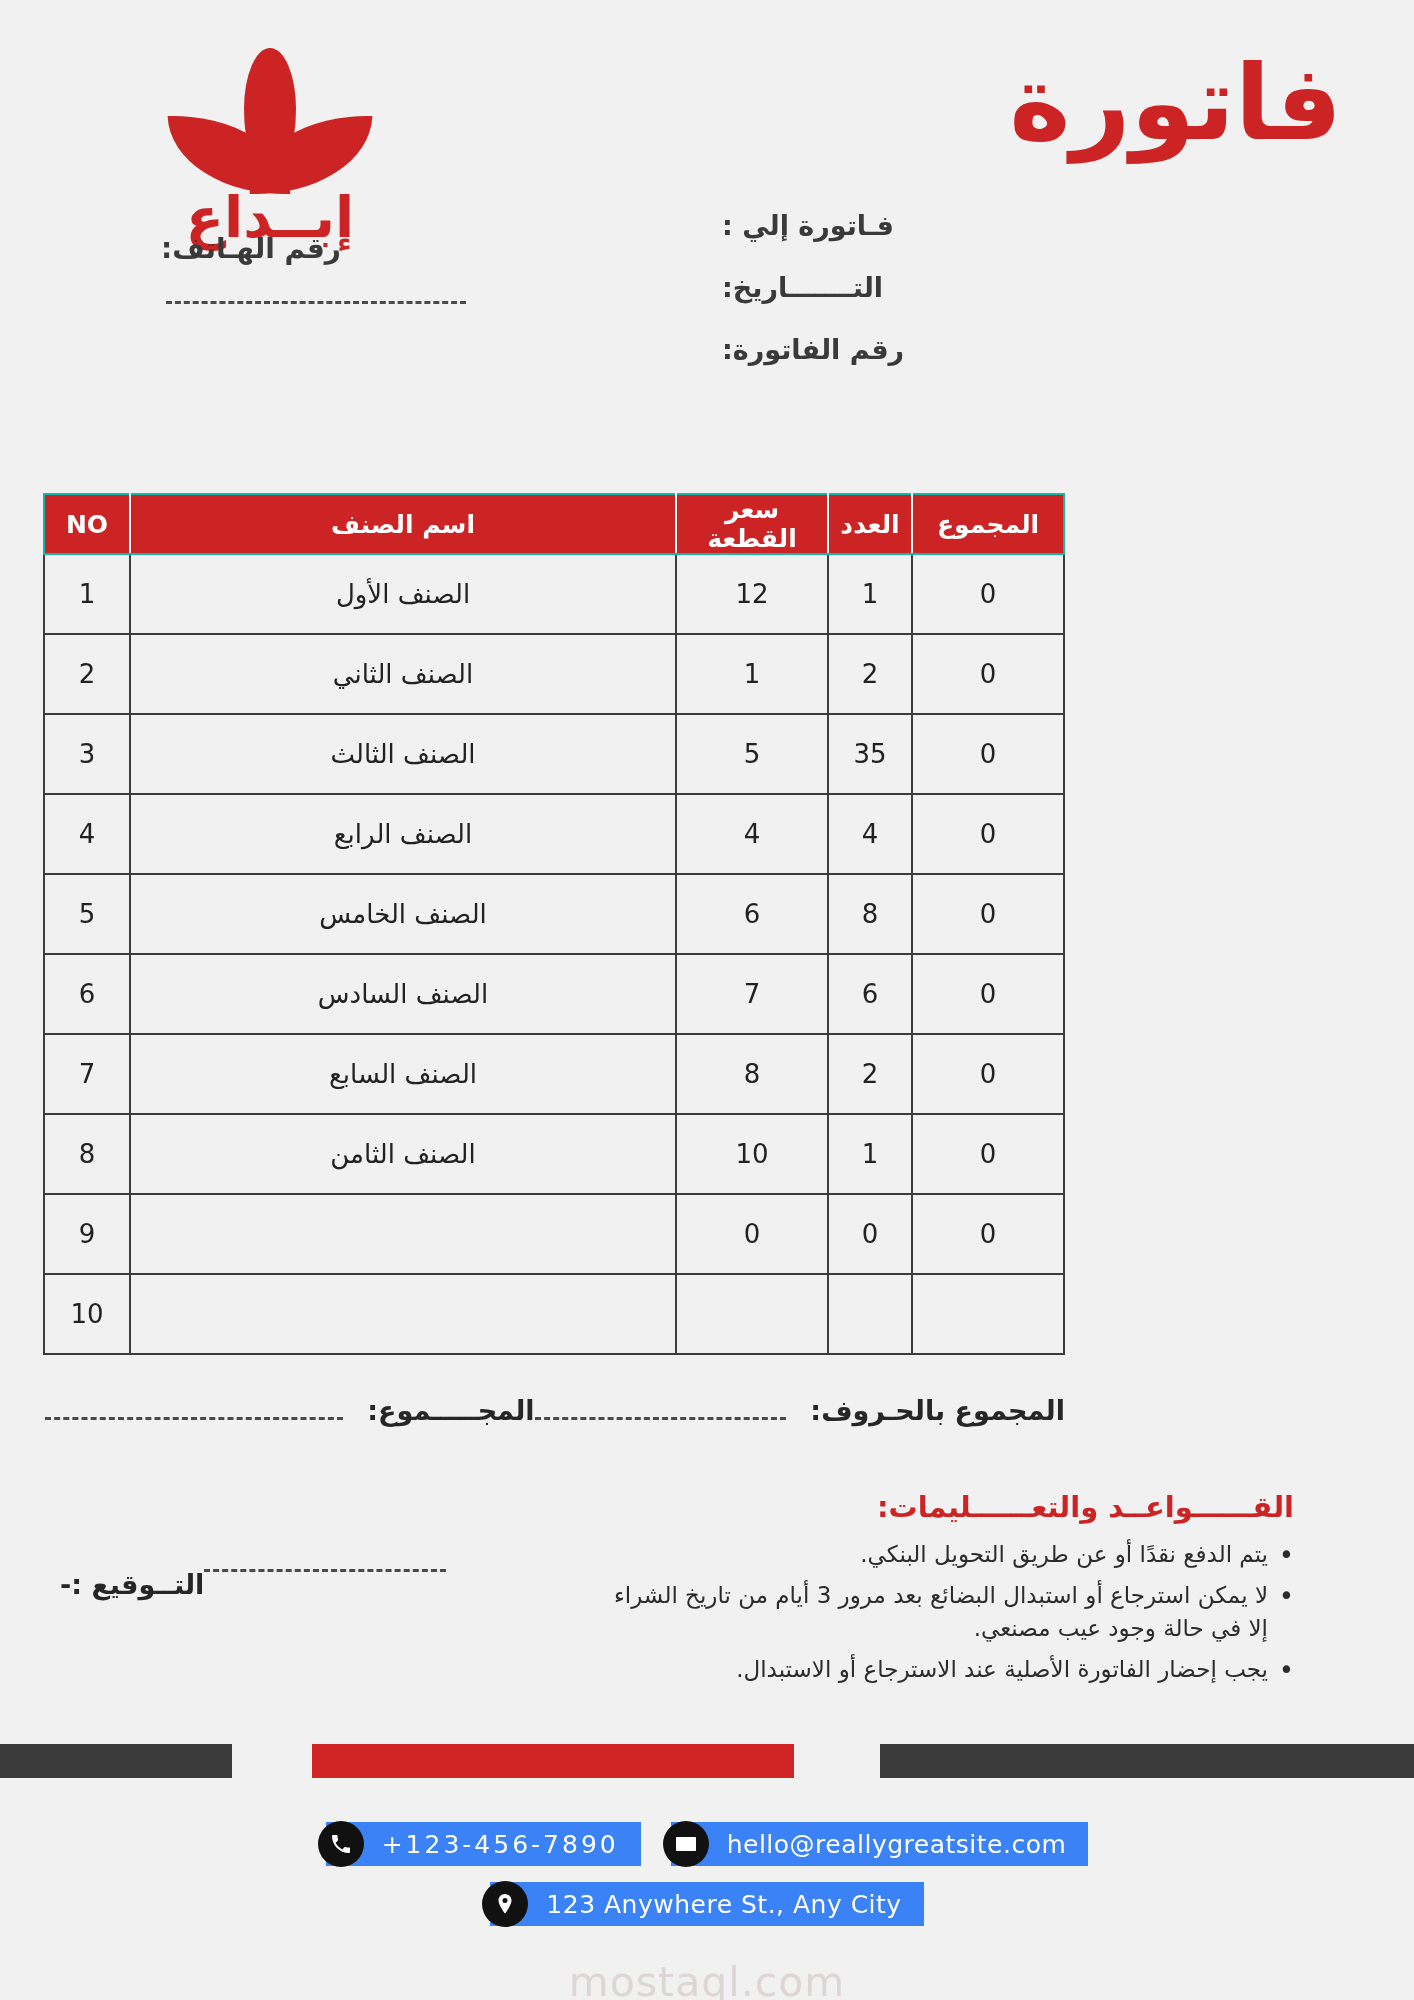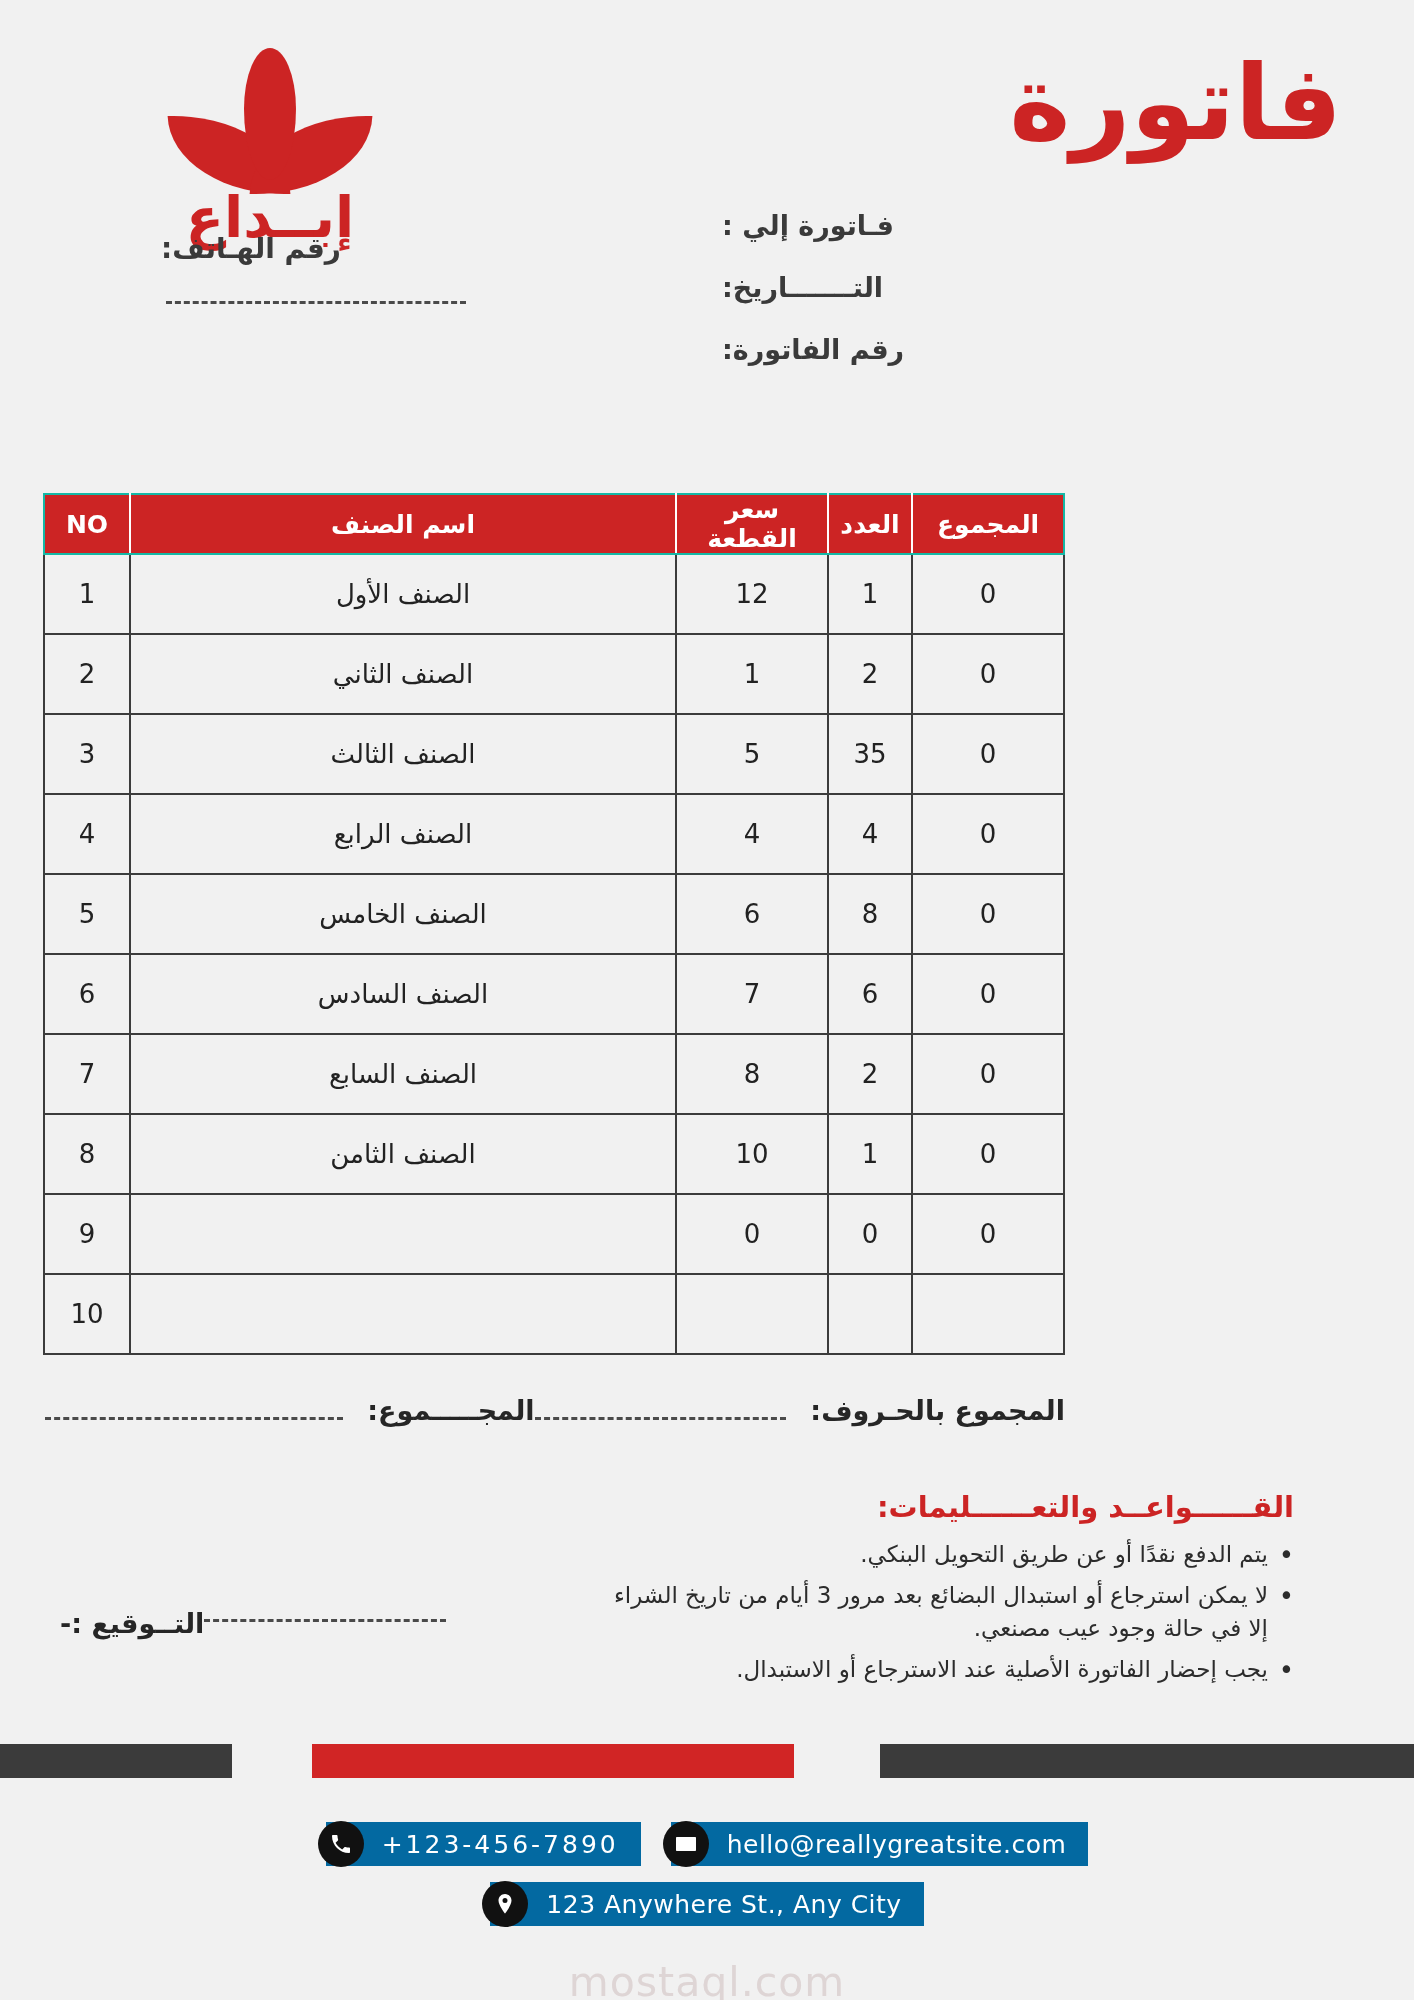--- a/index.html
+++ b/index.html
@@ -238,26 +238,26 @@
     position: absolute;
     right: 0;
     top: -1px;
     font-size: 26px;
     color: #2c2c2c;
   }
 
   
   .signature {
     position: absolute;
-    top: 1608px;
+    top: 1569px;
     left: 60px;
     width: 400px;
     display: flex;
     flex-direction: row-reverse;
-    align-items: center;
+    align-items: flex-start;
   }
   .sig-label {
     font-size: 27px;
     font-weight: bold;
     color: #262626;
     white-space: nowrap;
     direction: rtl;
   }
   .sig-line {
     flex: 1 1 auto;
@@ -288,21 +288,21 @@
     display: flex;
     justify-content: center;
     align-items: center;
     gap: 30px;
     margin-bottom: 16px;
   }
   .chip {
     display: flex;
     align-items: center;
     height: 44px;
-    background: #0369a1;
+    background: #3b82f6;
     color: #ffffff;
     font-size: 25px;
     padding-right: 22px;
     position: relative;
   }
   .chip .chip-text { padding-left: 14px; white-space: nowrap; letter-spacing: 0.5px; }
   .chip.phone .chip-text { letter-spacing: 3px; }
   .chip-icon {
     width: 46px;
     height: 46px;

